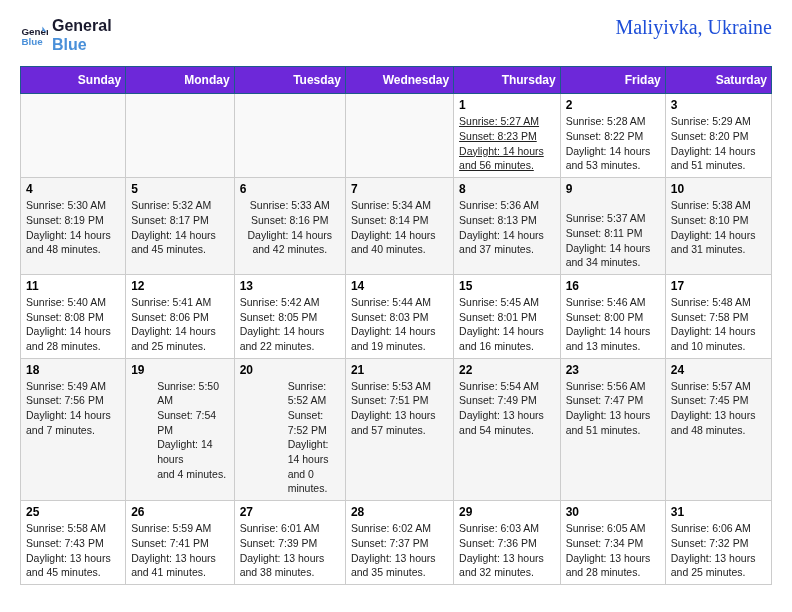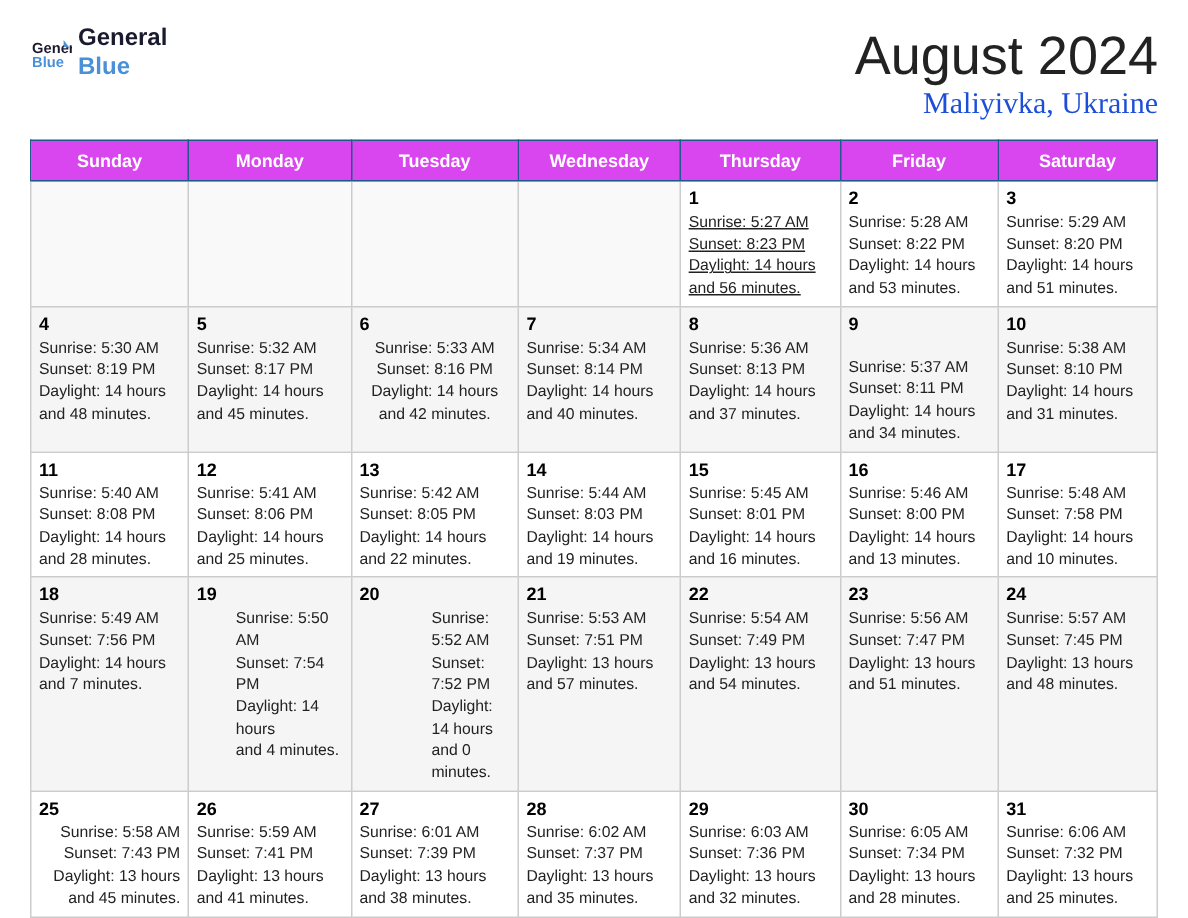--- a/index.html
+++ b/index.html
@@ -38,24 +38,24 @@
       font-weight: normal;
       color: #1d4ed8;
       font-family: Liberation Serif, serif;
     }
     table {
       width: 100%;
       border-collapse: collapse;
       font-size: 11px;
     }
     thead tr th {
-      background-color: #d946ef;
+      background-color: #6d28d9;
       color: #fff;
       padding: 6px 4px;
-      text-align: center;
+      text-align: right;
       font-size: 12px;
       font-weight: bold;
       border: 1px solid #1e5a8a;
     }
     tbody tr td {
       border: 1px solid #ccc;
       padding: 4px 5px;
       vertical-align: top;
       width: 113px;
       min-height: 80px;
@@ -89,21 +89,20 @@
       <text x="2" y="20" font-size="14" font-weight="bold" fill="#1a1a2e">General</text>
       <text x="2" y="34" font-size="14" font-weight="bold" fill="#4a90d9">Blue</text>
       <polygon points="32,8 38,16 32,14" fill="#4a90d9"></polygon>
     </svg>
     <div style="display:flex;flex-direction:column;line-height:1.2;">
       <span style="font-size:16px;font-weight:bold;color:#1a1a2e;">General</span>
       <span style="font-size:16px;font-weight:bold;color:#4a90d9;">Blue</span>
     </div>
   </div>
   <div class="title-block">
-    <h1>August 2024</h1>
     <h2>Maliyivka, Ukraine</h2>
   </div>
 </div>
 
 <table>
   <thead>
     <tr>
     <th>Sunday</th>
         <th>Monday</th>
         <th>Tuesday</th>
@@ -290,21 +289,21 @@
           <span class="day-num">24</span>
           <div class="day-info" style="white-space: pre-line;">Sunrise: 5:57 AM
 Sunset: 7:45 PM
 Daylight: 13 hours
 and 48 minutes.</div>
         </td>
       </tr>
       <tr>
         <td>
           <span class="day-num">25</span>
-          <div class="day-info" style="white-space: pre-line; text-align: right;">Sunrise: 5:58 AM
+          <div class="day-info" style="white-space: pre-line;">Sunrise: 5:58 AM
 Sunset: 7:43 PM
 Daylight: 13 hours
 and 45 minutes.</div>
         </td>
         <td>
           <span class="day-num">26</span>
           <div class="day-info" style="white-space: pre-line;">Sunrise: 5:59 AM
 Sunset: 7:41 PM
 Daylight: 13 hours
 and 41 minutes.</div>

